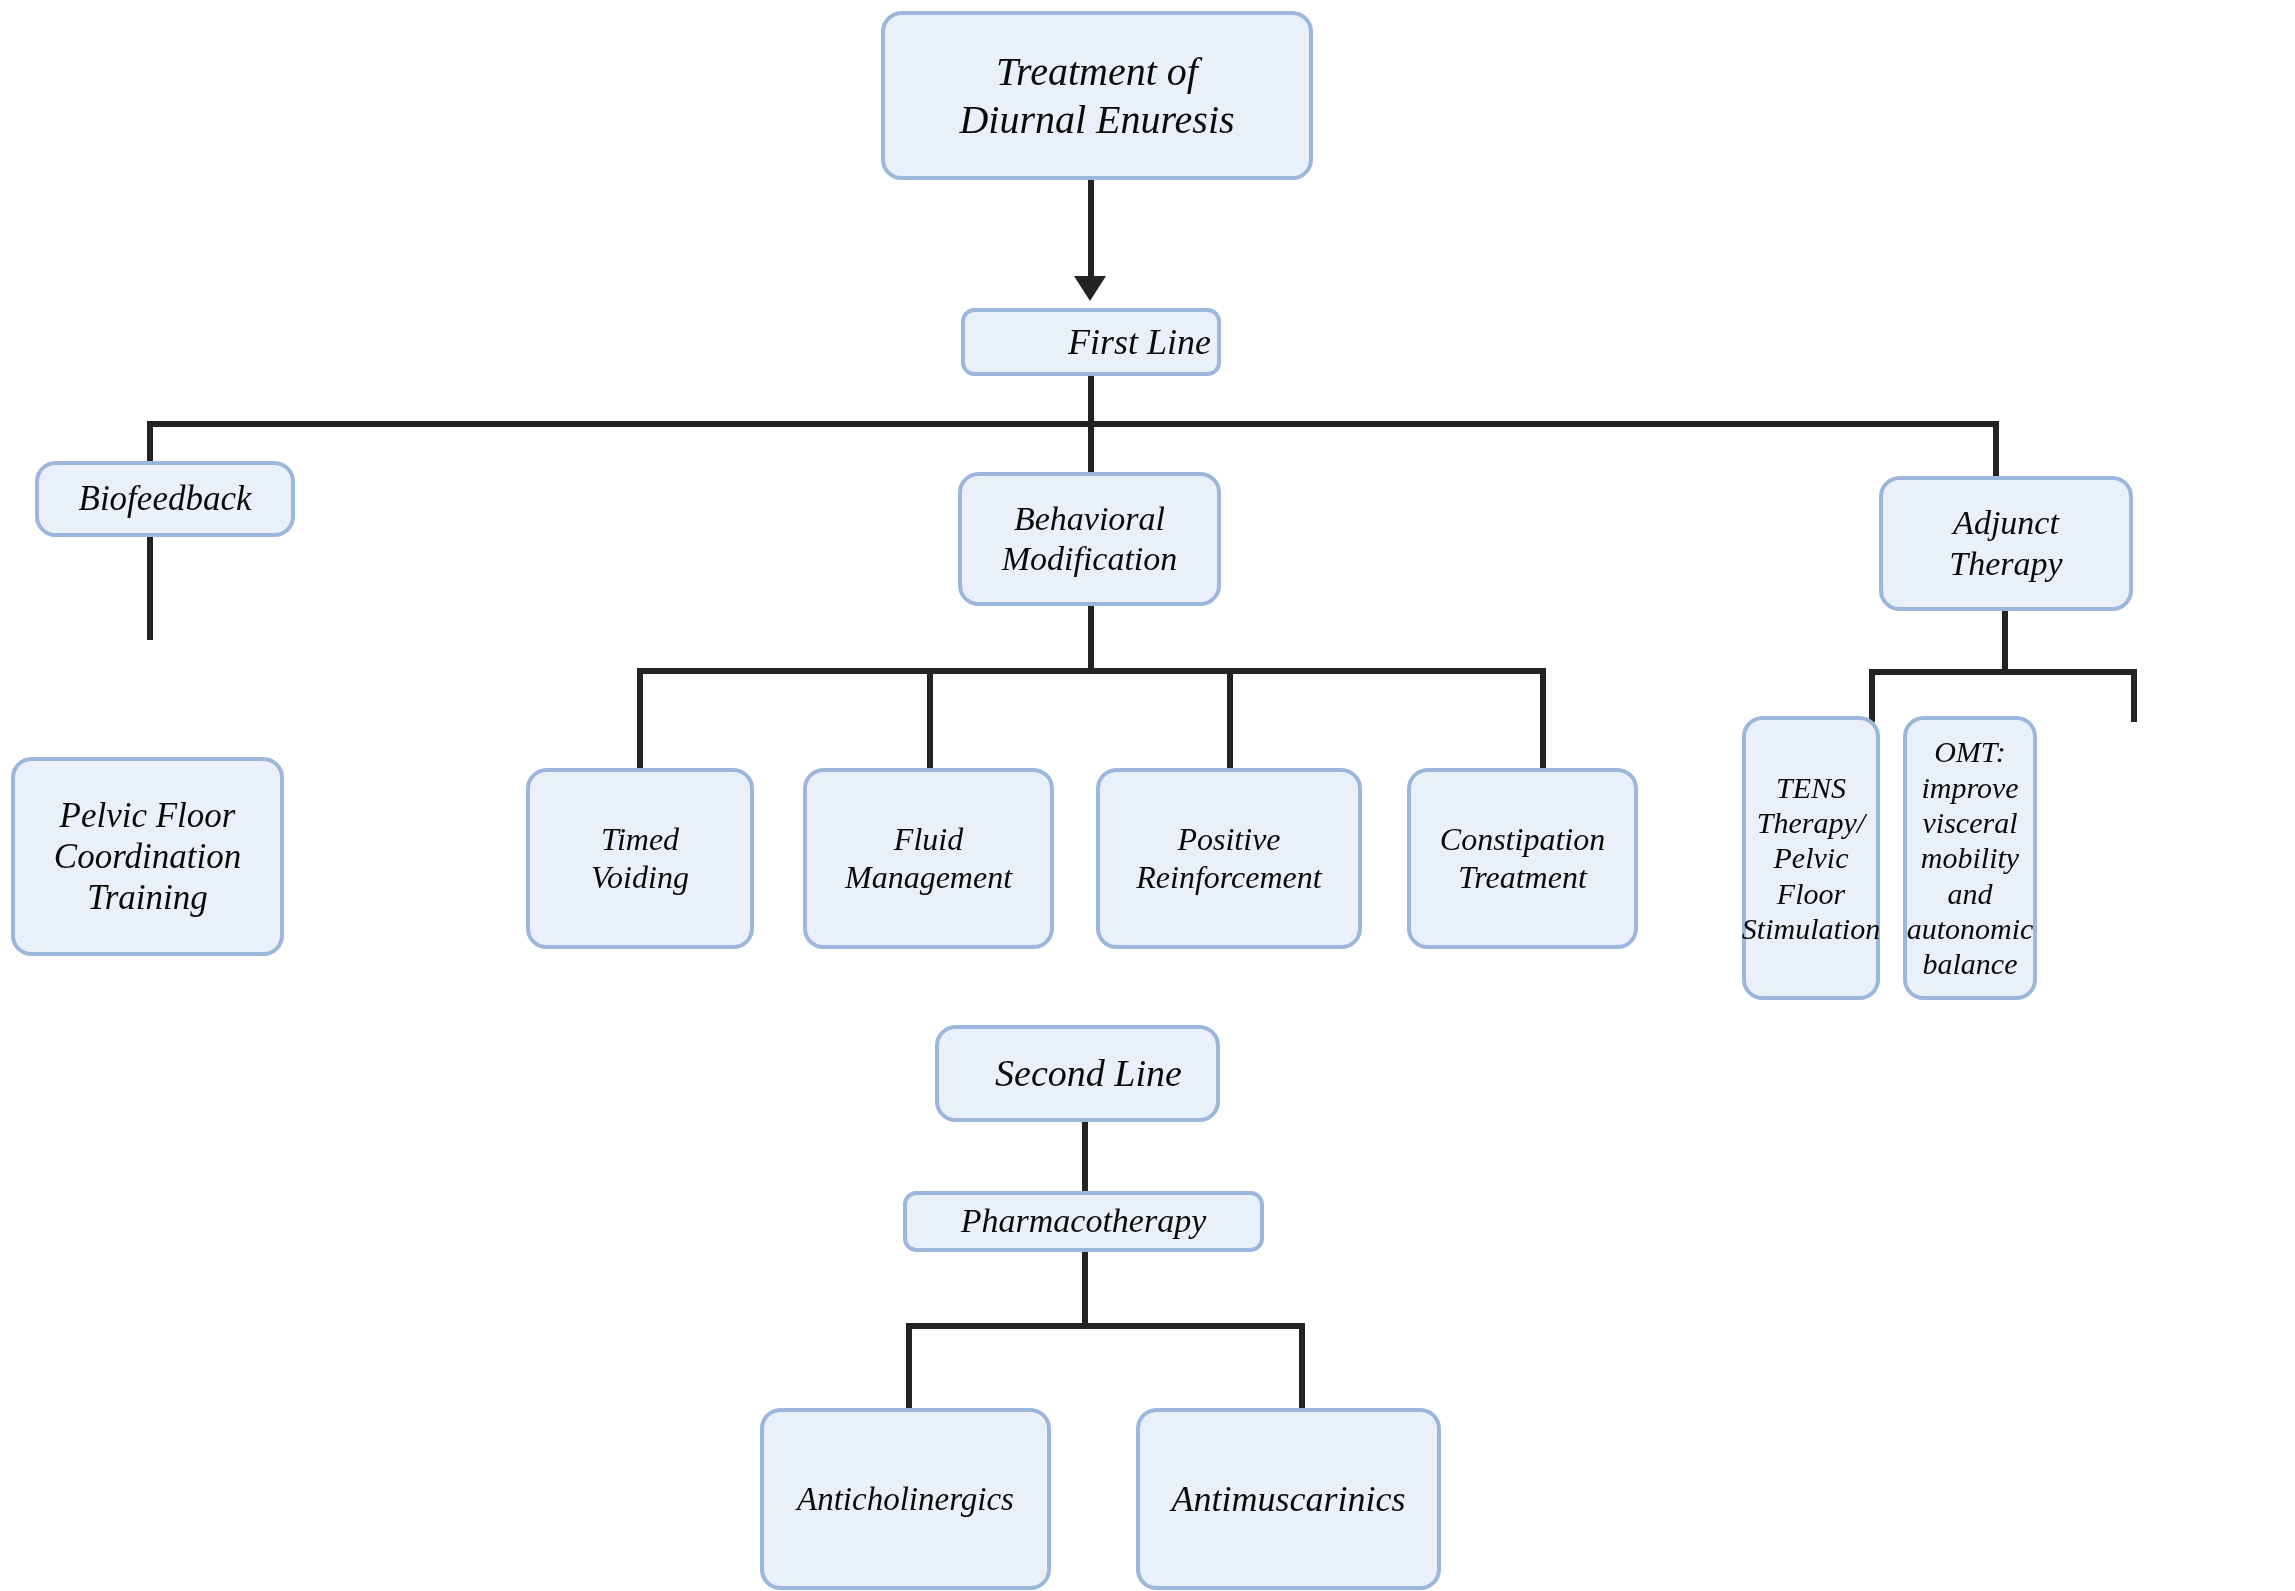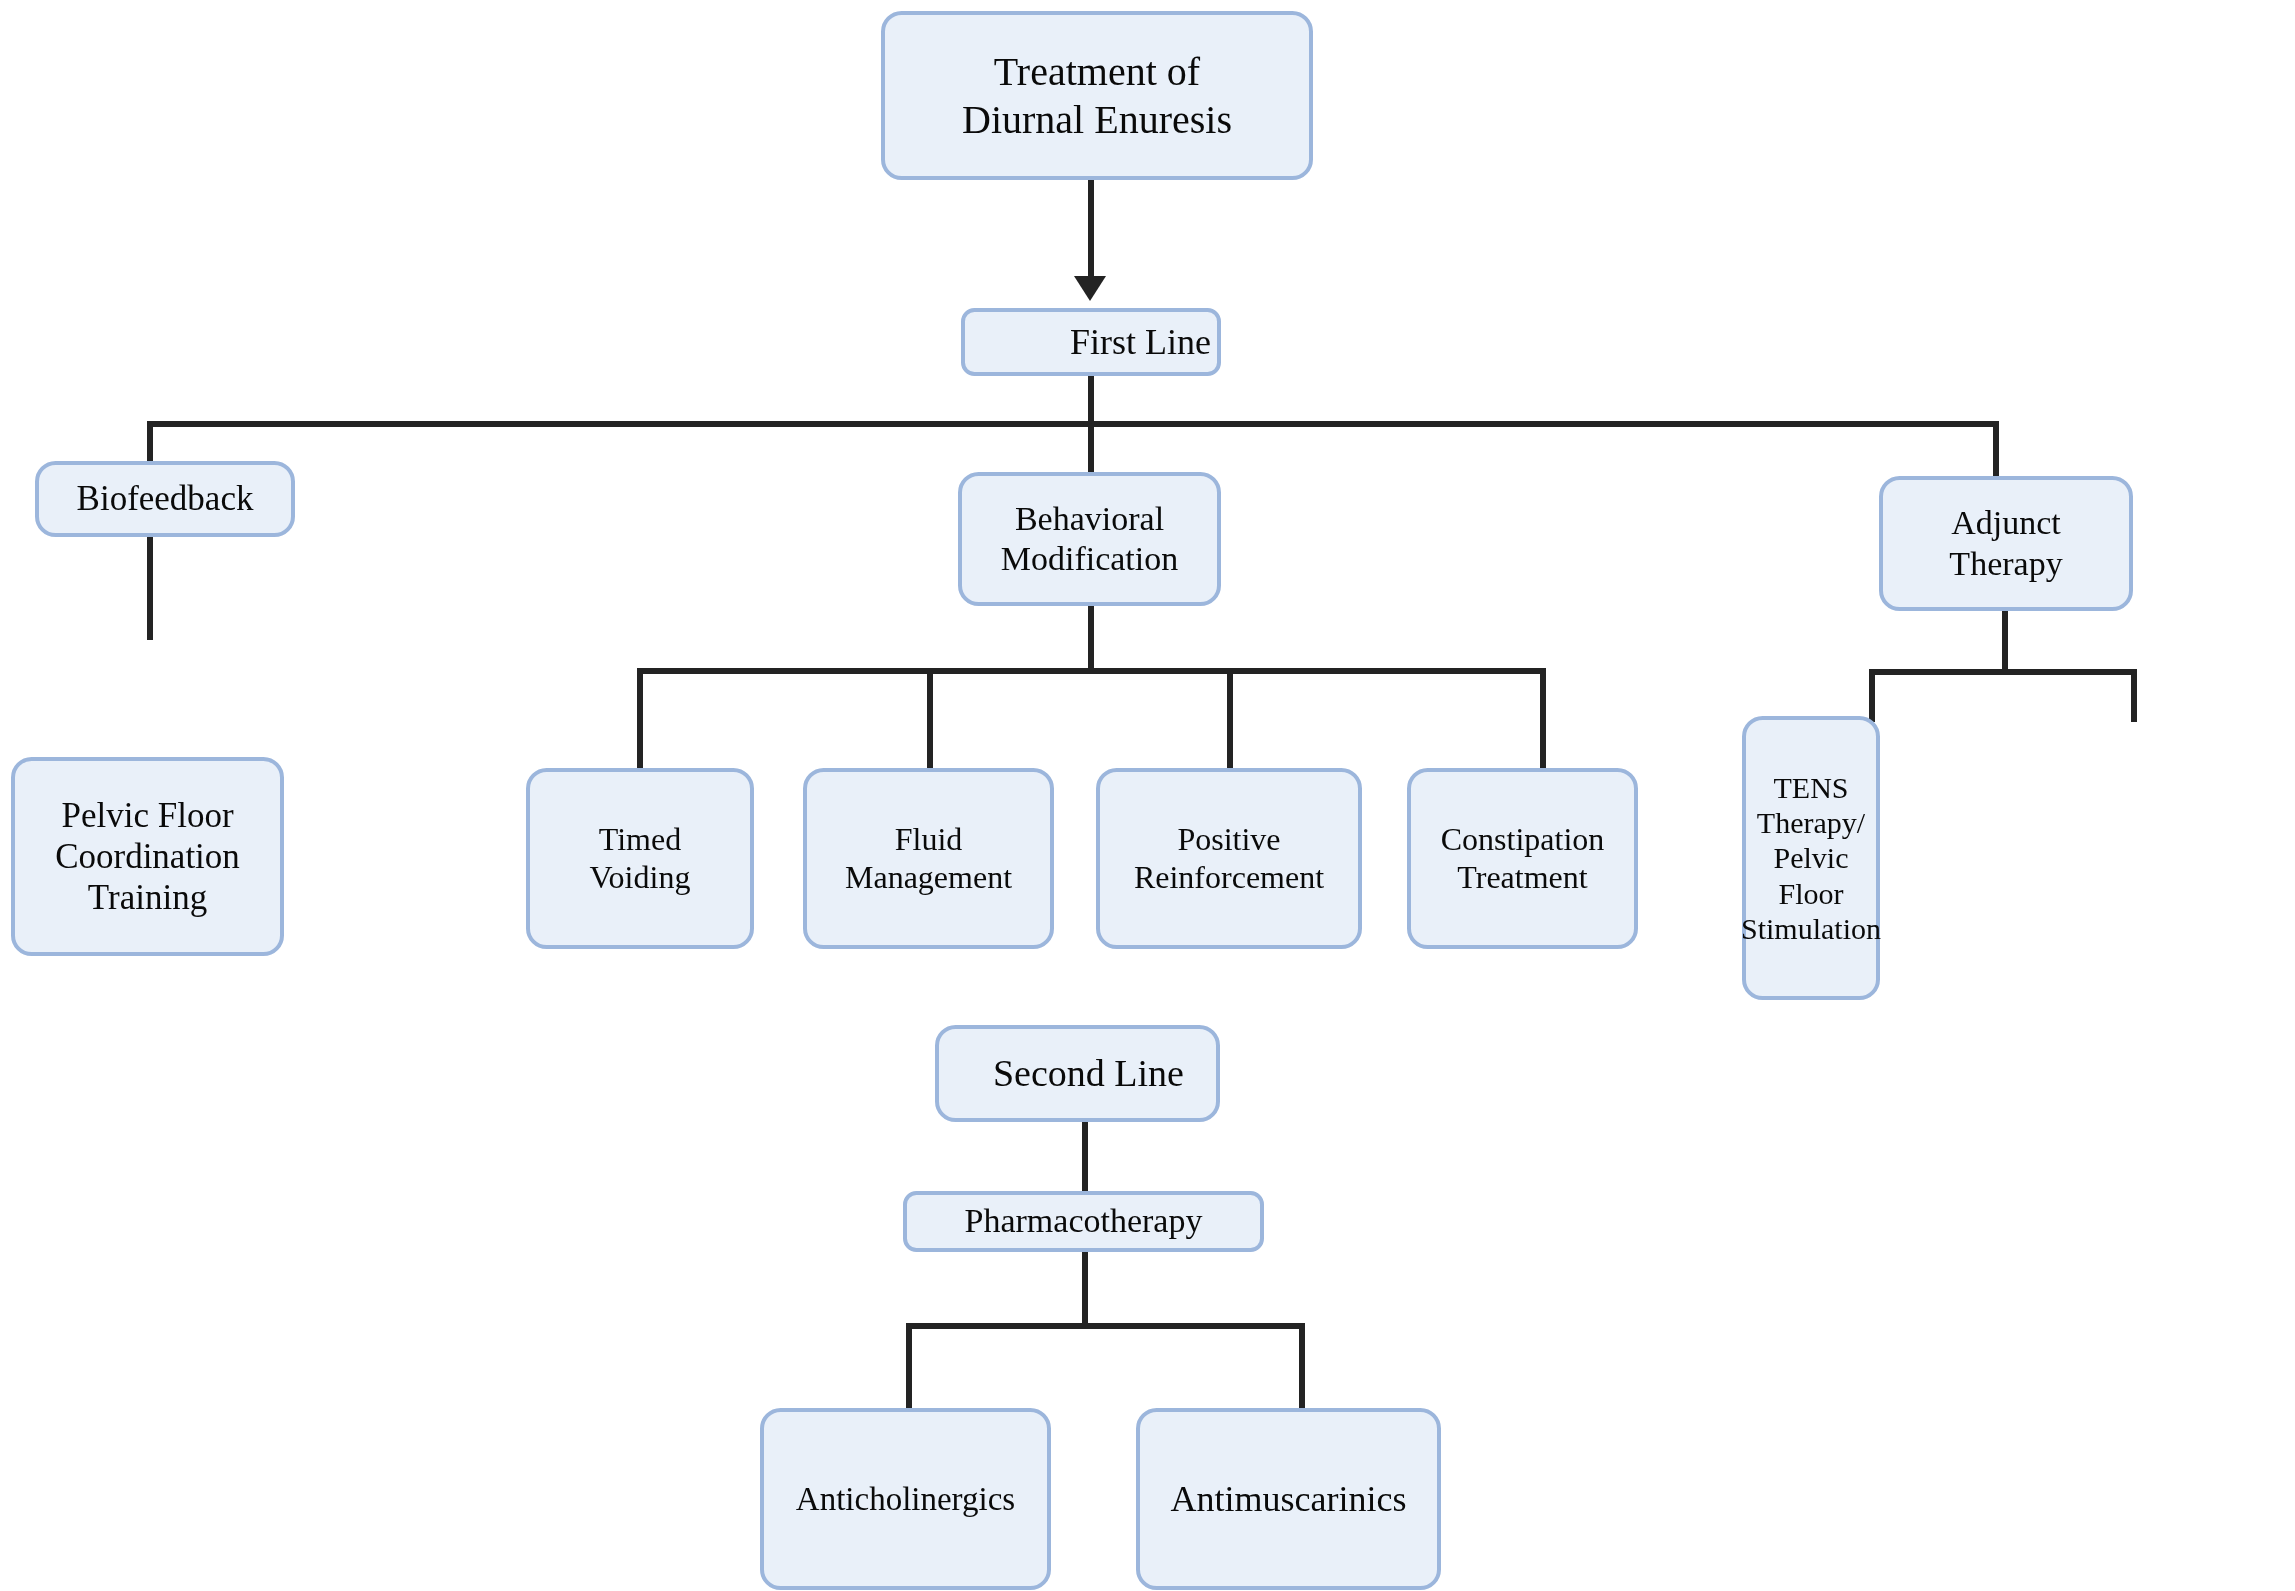--- a/index.html
+++ b/index.html
@@ -22,20 +22,21 @@
     background: #e9f0f9;
     border: 4.2px solid #9cb6dc;
     border-radius: 20.6px;
     display: flex;
     align-items: center;
     justify-content: center;
     text-align: center;
     color: #0a0a0a;
     line-height: 1.18;
     z-index: 5;
+    font-style: italic;
     -webkit-font-smoothing: antialiased;
   }
   .node .label {
     display: block;
     white-space: pre-line;
     padding: 0 6px;
   }
   .edge {
     position: absolute;
     background: #232323;
@@ -141,20 +142,28 @@
 Therapy</span>
   </div>
 
   <div class="node" style="left:1742px; top:716px; width:138px; height:284px; font-size:30px;">
     <span class="label">TENS
 Therapy/
 Pelvic Floor
 Stimulation</span>
   </div>
 
+  <div class="node" style="left:1903px; top:716px; width:134px; height:284px; font-size:30px;">
+    <span class="label">OMT:
+improve
+visceral
+mobility and
+autonomic
+balance</span>
+  </div>
 
   <div class="node" style="left:935px; top:1025px; width:285px; height:97px; font-size:38px;padding-left:22px;">
     <span class="label">Second Line</span>
   </div>
 
   <div class="node" style="left:903px; top:1191px; width:361px; height:61px; font-size:34px; border-radius:13.4px;">
     <span class="label">Pharmacotherapy</span>
   </div>
 
   <div class="node" style="left:760px; top:1408px; width:291px; height:182px; font-size:33px;">

